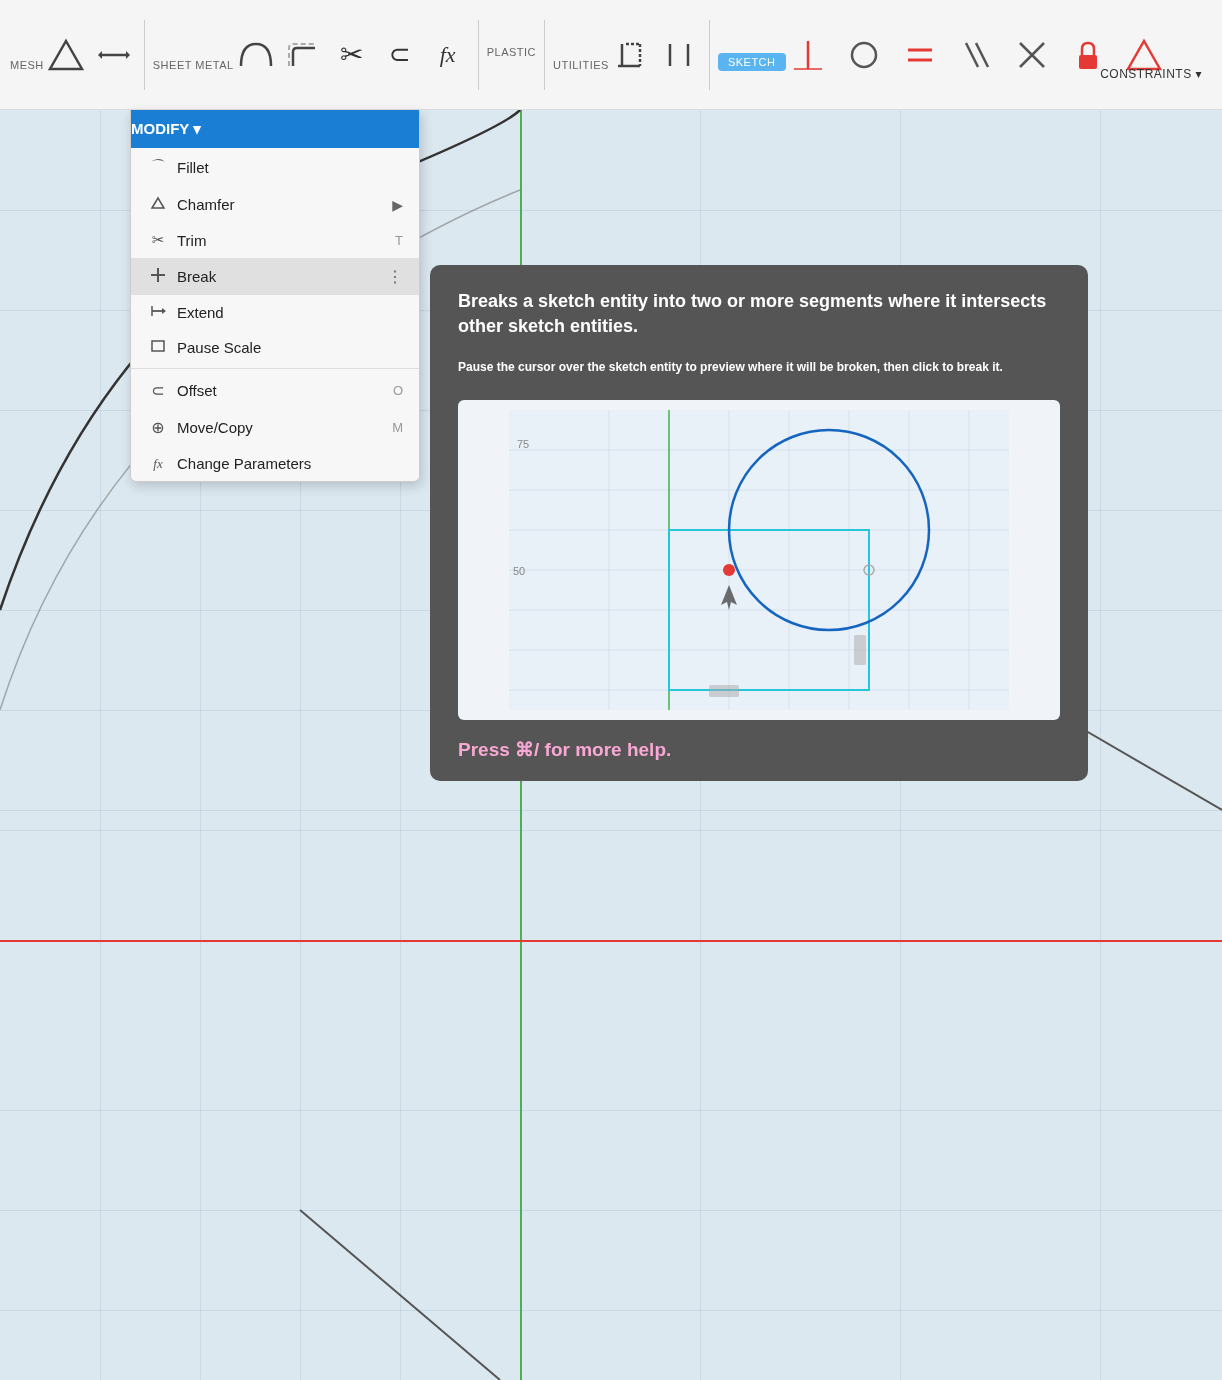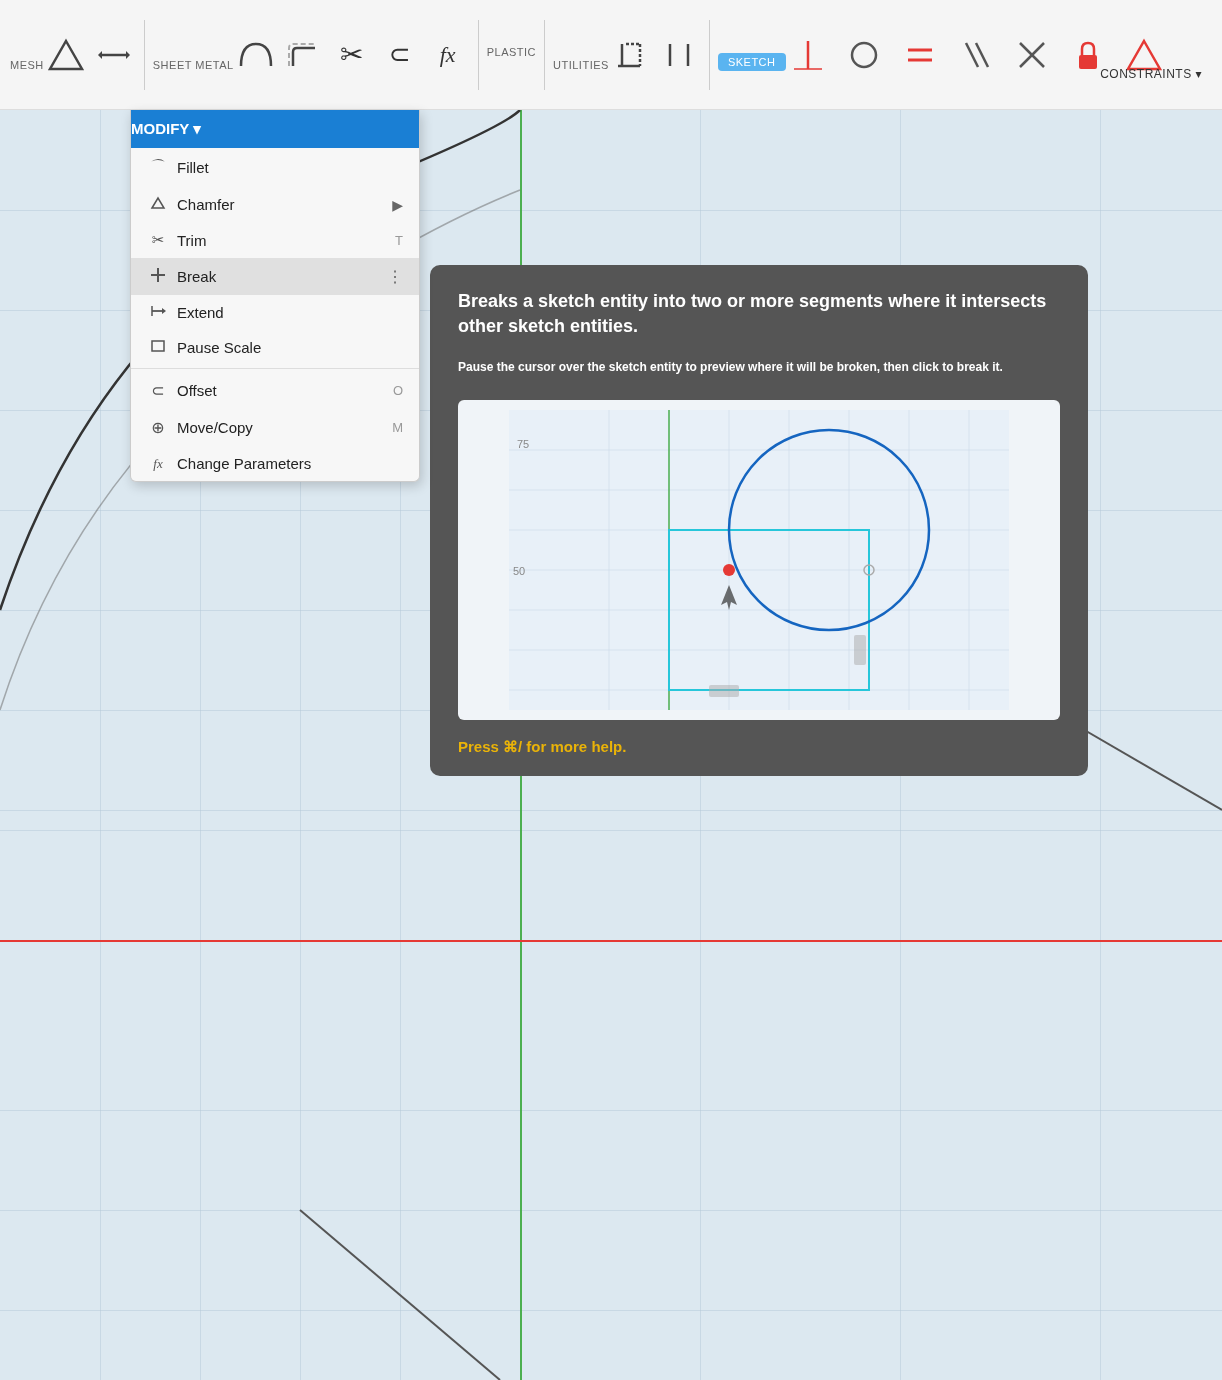--- a/index.html
+++ b/index.html
@@ -169,23 +169,23 @@
       background: #f0f4f8;
       border-radius: 6px;
       margin-bottom: 18px;
       padding: 10px;
       height: 320px;
       position: relative;
       overflow: hidden;
     }
 
     .tooltip-footer {
-      font-size: 15px;
+      font-size: 19px;
       font-weight: 700;
-      color: #eab308;
+      color: #f9a8d4;
     }
 
     
     .canvas-area {
       position: absolute;
       top: 110px;
       left: 0;
       right: 0;
       bottom: 0;
       background: #dce8f0;

